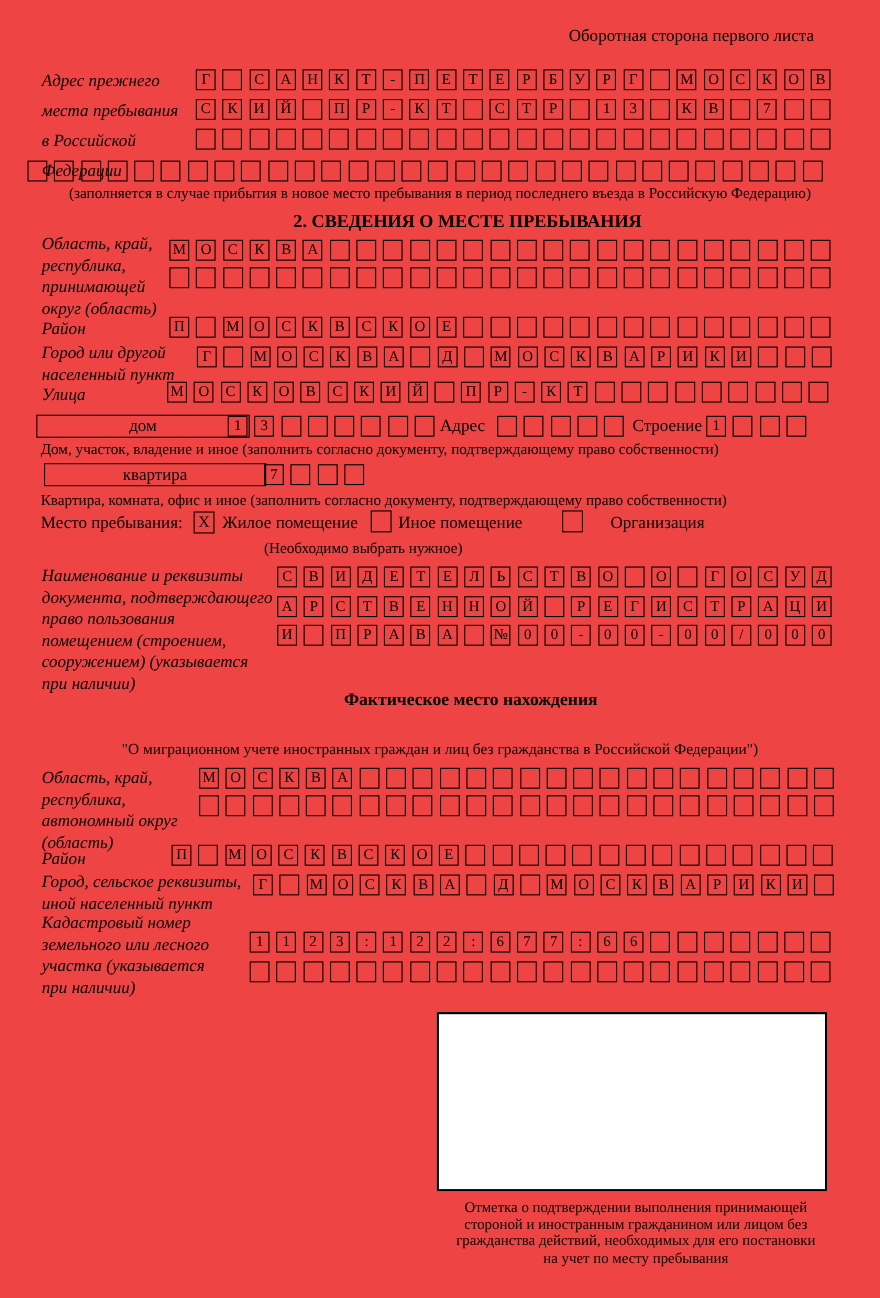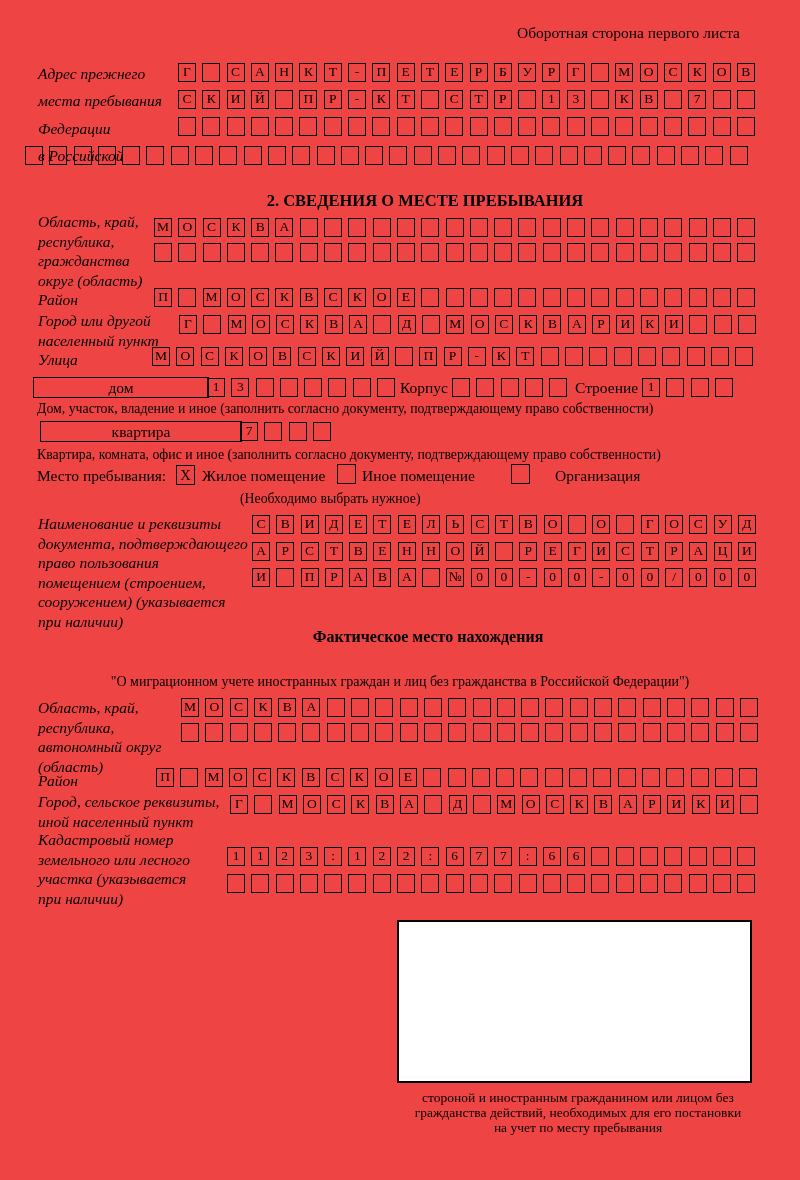--- a/index.html
+++ b/index.html
@@ -26,22 +26,22 @@
 </head>
 <body>
 
 <div class="page">
 
   <div class="abs" style="left:0; top:24px; width:740px; text-align:right; font-size:15.5px;">Оборотная сторона первого листа</div>
 
   <div class="abs lbl lh27" style="left:38px; top:60px; width:150px;">
       <div>Адрес прежнего</div>
       <div>места пребывания</div>
+      <div>в Российской</div>
       <div>Федерации</div>
-      <div>в Российской</div>
     </div>
   <div class="abs cellrow" style="left:178px; top:63px;">
       <span class="cell">Г</span>
       <span class="cell"></span>
       <span class="cell">С</span>
       <span class="cell">А</span>
       <span class="cell">Н</span>
       <span class="cell">К</span>
       <span class="cell">Т</span>
       <span class="cell">-</span>
@@ -139,27 +139,28 @@
       <span class="cell"></span>
       <span class="cell"></span>
       <span class="cell"></span>
       <span class="cell"></span>
       <span class="cell"></span>
       <span class="cell"></span>
       <span class="cell"></span>
       <span class="cell"></span>
       <span class="cell"></span>
     </div>
+  <div class="abs note center" style="top:168px;">(заполняется в случае прибытия в новое место пребывания в период последнего въезда в Российскую Федерацию)</div>
 
   <div class="abs sect-title center" style="top:191px;">2. СВЕДЕНИЯ О МЕСТЕ ПРЕБЫВАНИЯ</div>
 
   <div class="abs lbl" style="left:38px; top:212px; width:140px;">
       <div>Область, край,</div>
       <div>республика,</div>
-      <div>гражданства</div>
+      <div>принимающей</div>
       <div>округ (область)</div>
     </div>
   <div class="abs cellrow" style="left:154px; top:218px;">
       <span class="cell">М</span>
       <span class="cell">О</span>
       <span class="cell">С</span>
       <span class="cell">К</span>
       <span class="cell">В</span>
       <span class="cell">А</span>
       <span class="cell"></span>
@@ -292,32 +293,32 @@
       <span class="cell"></span>
       <span class="cell"></span>
       <span class="cell"></span>
       <span class="cell"></span>
       <span class="cell"></span>
       <span class="cell"></span>
       <span class="cell"></span>
       <span class="cell"></span>
     </div>
 
-  <div class="abs bigbox" style="left:33px; top:377px; width:176px; height:21px;">дом</div>
+  <div class="abs bigbox" style="left:33px; top:377px; width:194px; height:21px;">дом</div>
   <div class="abs cellrow" style="left:207px; top:378px;">
       <span class="cell">1</span>
       <span class="cell">3</span>
       <span class="cell"></span>
       <span class="cell"></span>
       <span class="cell"></span>
       <span class="cell"></span>
       <span class="cell"></span>
       <span class="cell"></span>
     </div>
-  <div class="abs inline-lbl" style="left:400px; top:379px;">Корпус</div>
+  <div class="abs inline-lbl" style="left:400px; top:379px;">Адрес</div>
   <div class="abs cellrow" style="left:452px; top:378px;">
       <span class="cell"></span>
       <span class="cell"></span>
       <span class="cell"></span>
       <span class="cell"></span>
       <span class="cell"></span>
     </div>
   <div class="abs inline-lbl" style="left:575px; top:379px;">Строение</div>
   <div class="abs cellrow" style="left:642px; top:378px;">
       <span class="cell">1</span>
@@ -593,18 +594,19 @@
       <span class="cell"></span>
       <span class="cell"></span>
       <span class="cell"></span>
       <span class="cell"></span>
       <span class="cell"></span>
       <span class="cell"></span>
     </div>
 
   <div class="abs stamp" style="left:397px; top:920px; width:355px; height:163px;"></div>
   <div class="abs cap" style="left:378px; top:1090px; width:400px;">
+      <div>Отметка о подтверждении выполнения принимающей</div>
       <div>стороной и иностранным гражданином или лицом без</div>
       <div>гражданства действий, необходимых для его постановки</div>
       <div>на учет по месту пребывания</div>
     </div>
 
 </div>
 
 </body></html>

